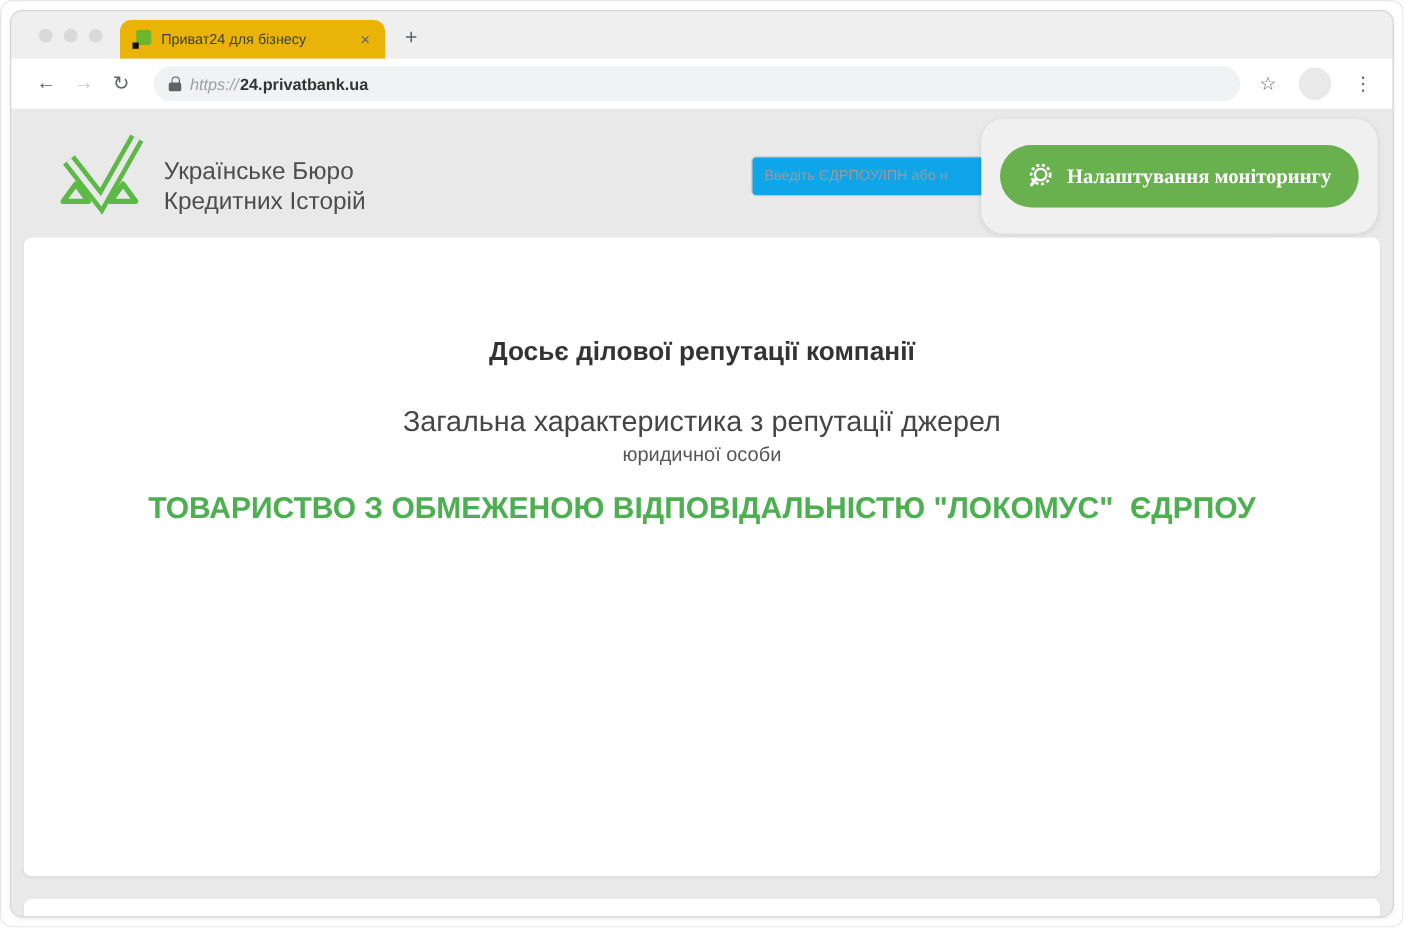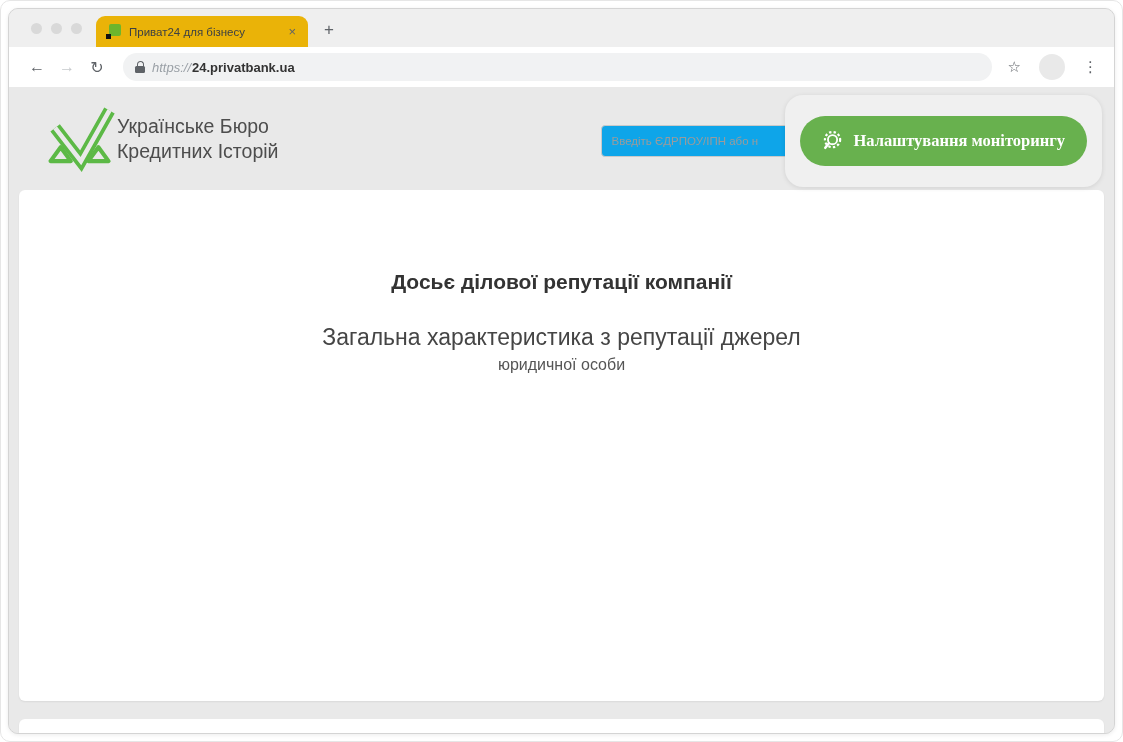--- a/index.html
+++ b/index.html
@@ -32,21 +32,21 @@
                    border-bottom:none; border-radius:4px 4px 0 0; }
   .url-scheme { font-size:13px; color:#9aa0a6;font-style:italic; }
   .url-host { font-size:13px; color:#333; font-weight:bold; margin-left:-6px; }
   .star { font-size:15px; color:#5f6368; margin:0 4px 0 2px; }
   .avatar { width:26px; height:26px; border-radius:50%; background:#e9e9e9; margin:0 8px; flex:none; }
   .menu-dots { font-size:15px; color:#5f6368; letter-spacing:0; padding:0 4px; }
 
   
   .page { flex:1; background:#e9e9e9; display:flex; flex-direction:column; overflow:hidden; }
   .pageheader { height:103px; flex:none; display:flex; align-items:center; padding:0 0 0 34px; position:relative; }
-  .logo { display:flex; align-items:center; }
+  .logo { display:flex; align-items:flex-end; gap:14px; }
   .logo-text { font-size:19.5px; line-height:1.25; color:#4d4d4d; }
   .hdr-right { position:absolute; right:12px; top:8px; display:flex; align-items:center; }
   .search input { width:196px; height:32px; border:1px solid #c9c9c9; border-radius:4px; background:#0ea5e9;
                   font-size:11.5px; color:#444; padding:0 10px; outline:none; font-family:inherit; }
   .search input::placeholder { color:#9b9b9b; }
   .bubble { margin-left:-12px; background:#f0f0f0; border-radius:18px; padding:21px 15px;
             box-shadow:0 1px 5px rgba(0,0,0,.10);font-family:Liberation Serif, serif; }
   .mon-btn { height:50px; border:none; border-radius:25px; background:#68b14e; color:#fff; font-weight:bold;
              font-size:16.5px; padding:0 22px; display:flex; align-items:center; gap:10px; cursor:pointer;
              font-family:inherit; }
@@ -137,20 +137,21 @@
               <span>Налаштування моніторингу</span>
             </button>
           </div>
         </div>
       </div>
 
       <div class="panel">
         <div class="doc-title">Досьє ділової репутації компанії</div>
         <div class="doc-sub">Загальна характеристика з репутації джерел</div>
         <div class="doc-sub2">юридичної особи</div>
+        <div class="company">ТОВАРИСТВО З ОБМЕЖЕНОЮ ВІДПОВІДАЛЬНІСТЮ "ЛОКОМУС"  ЄДРПОУ</div>
 
       </div>
 
       <div class="panel2"></div>
 
     </div>
   </div>
 </div>
 
 </body></html>

